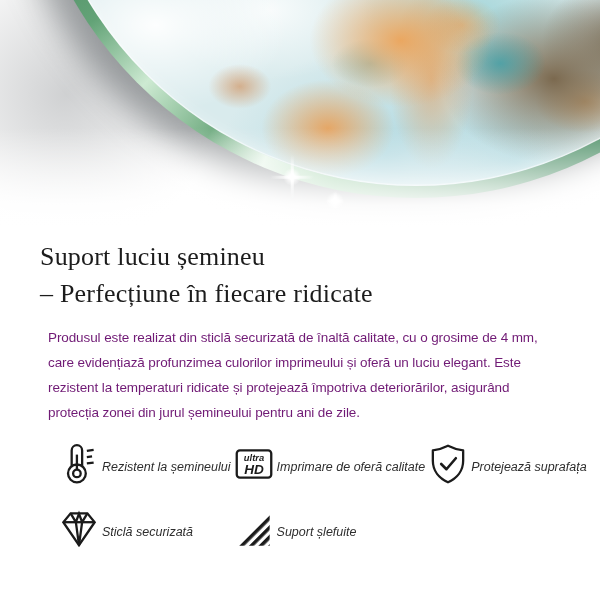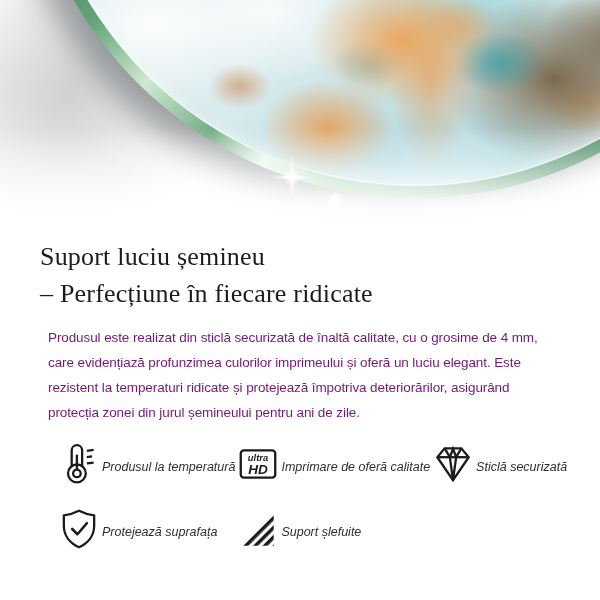--- a/index.html
+++ b/index.html
@@ -152,56 +152,56 @@
         <g class="ic">
           <path d="M15 24 V9 a5 5 0 0 1 10 0 V24"></path>
           <circle cx="20" cy="31" r="8.5"></circle>
           <circle cx="20" cy="31" r="3.6"></circle>
           <line x1="20" y1="13" x2="20" y2="27"></line>
           <line x1="29.5" y1="9.5" x2="36" y2="8.5"></line>
           <line x1="29.5" y1="15.5" x2="34.5" y2="14.8"></line>
           <line x1="29.5" y1="21.5" x2="36" y2="20.6"></line>
         </g>
       </svg>
-      <span class="label">Produsul la temperatură</span>
+      <span class="label">Rezistent la șemineului</span>
     </div>
 
     <div class="feature">
       <svg viewBox="0 0 44 44">
         <rect class="ic" x="5.5" y="9" width="33" height="26" rx="3" stroke-width="2.6"></rect>
         <text x="22" y="19.5" font-size="9" font-weight="bold" text-anchor="middle" fill="#1b1b1b" font-family="&quot;Liberation Sans&quot;, sans-serif">ultra</text>
         <text x="22" y="31.5" font-size="13" font-weight="bold" text-anchor="middle" fill="#1b1b1b" font-family="&quot;Liberation Sans&quot;, sans-serif">HD</text>
       </svg>
       <span class="label">Imprimare de oferă calitate</span>
+    </div>
+
+    <div class="feature">
+      <svg viewBox="0 0 44 44">
+        <g class="ic" stroke-linejoin="round" stroke-linecap="round">
+          <path d="M22 4.5 C27 7 31.5 8.5 36.5 9 V19 C36.5 28.5 30.5 35.8 22 39.5 C13.5 35.8 7.5 28.5 7.5 19 V9 C12.5 8.5 17 7 22 4.5 Z"></path>
+          <path d="M15.5 22 L20.5 27 L29.5 16.5" stroke-width="2.5"></path>
+        </g>
+      </svg>
+      <span class="label">Protejează suprafața</span>
     </div>
 
     <div class="feature">
       <svg viewBox="0 0 44 44">
         <g class="ic">
           <path d="M14 7 H30 L37 15.5 L22 37.5 L7 15.5 Z"></path>
           <line x1="7" y1="15.5" x2="37" y2="15.5"></line>
           <path d="M14 7 L19 15.5 L22 7.5 L25 15.5 L30 7"></path>
           <path d="M19 15.5 L22 37.5 M25 15.5 L22 37.5"></path>
         </g>
       </svg>
       <span class="label">Sticlă securizată</span>
     </div>
 
     <div class="feature">
       <svg viewBox="0 0 44 44">
-        <g class="ic" stroke-linejoin="round" stroke-linecap="round">
-          <path d="M22 4.5 C27 7 31.5 8.5 36.5 9 V19 C36.5 28.5 30.5 35.8 22 39.5 C13.5 35.8 7.5 28.5 7.5 19 V9 C12.5 8.5 17 7 22 4.5 Z"></path>
-          <path d="M15.5 22 L20.5 27 L29.5 16.5" stroke-width="2.5"></path>
-        </g>
-      </svg>
-      <span class="label">Protejează suprafața</span>
-    </div>
-
-    <div class="feature">
-      <svg viewBox="0 0 44 44">
         <defs>
           <pattern id="hatch-edges" width="6.5" height="6.5" patternUnits="userSpaceOnUse" patternTransform="rotate(45)">
             <rect x="0" y="0" width="3.4" height="6.5" fill="#1b1b1b"></rect>
           </pattern>
         </defs>
         <path d="M7.5 38 L37 8.5 V38 Z" fill="url(#hatch-edges)" stroke="none"></path>
       </svg>
       <span class="label">Suport șlefuite</span>
     </div>
 

